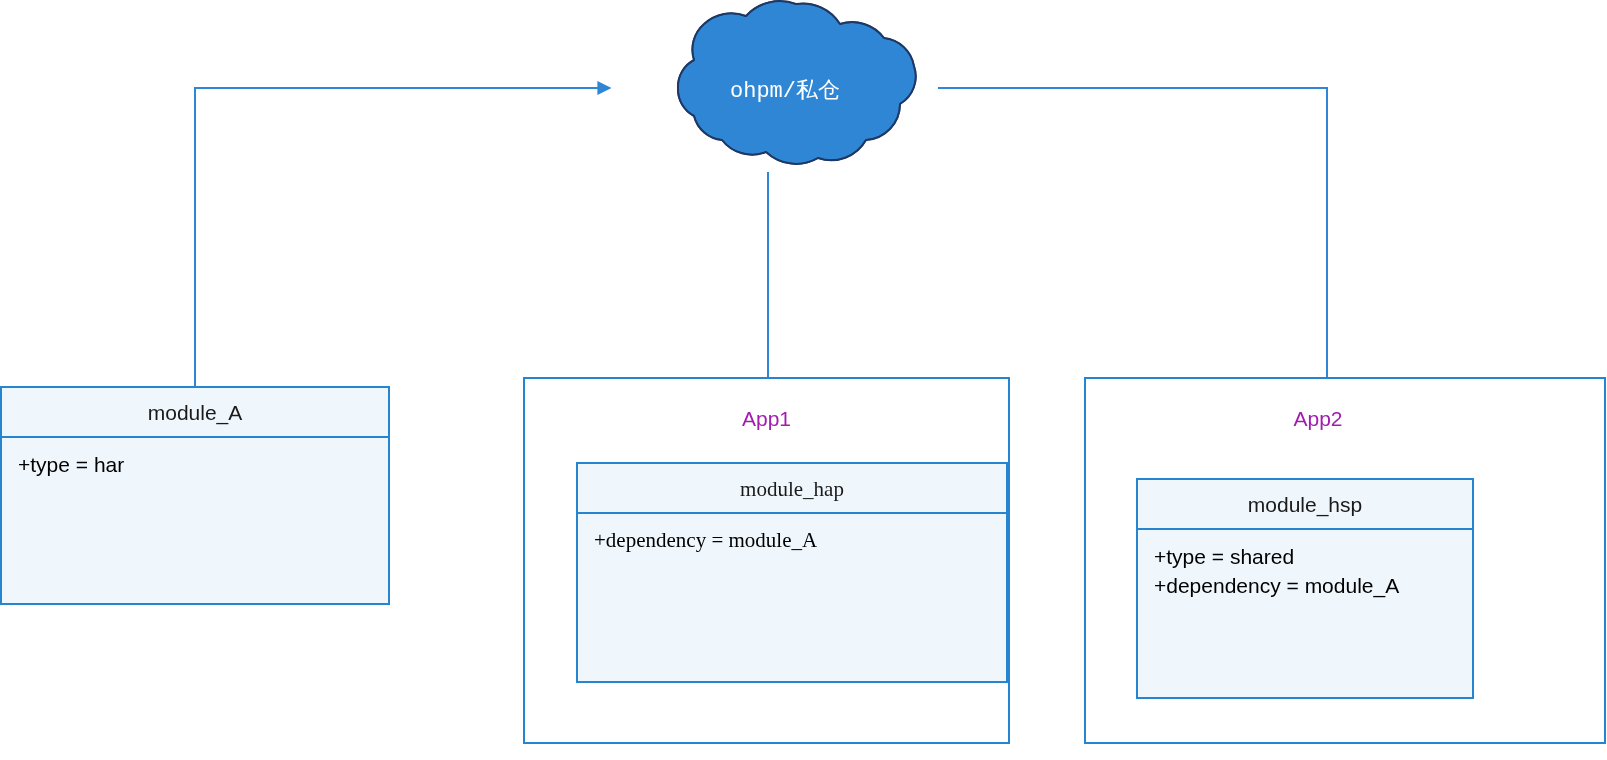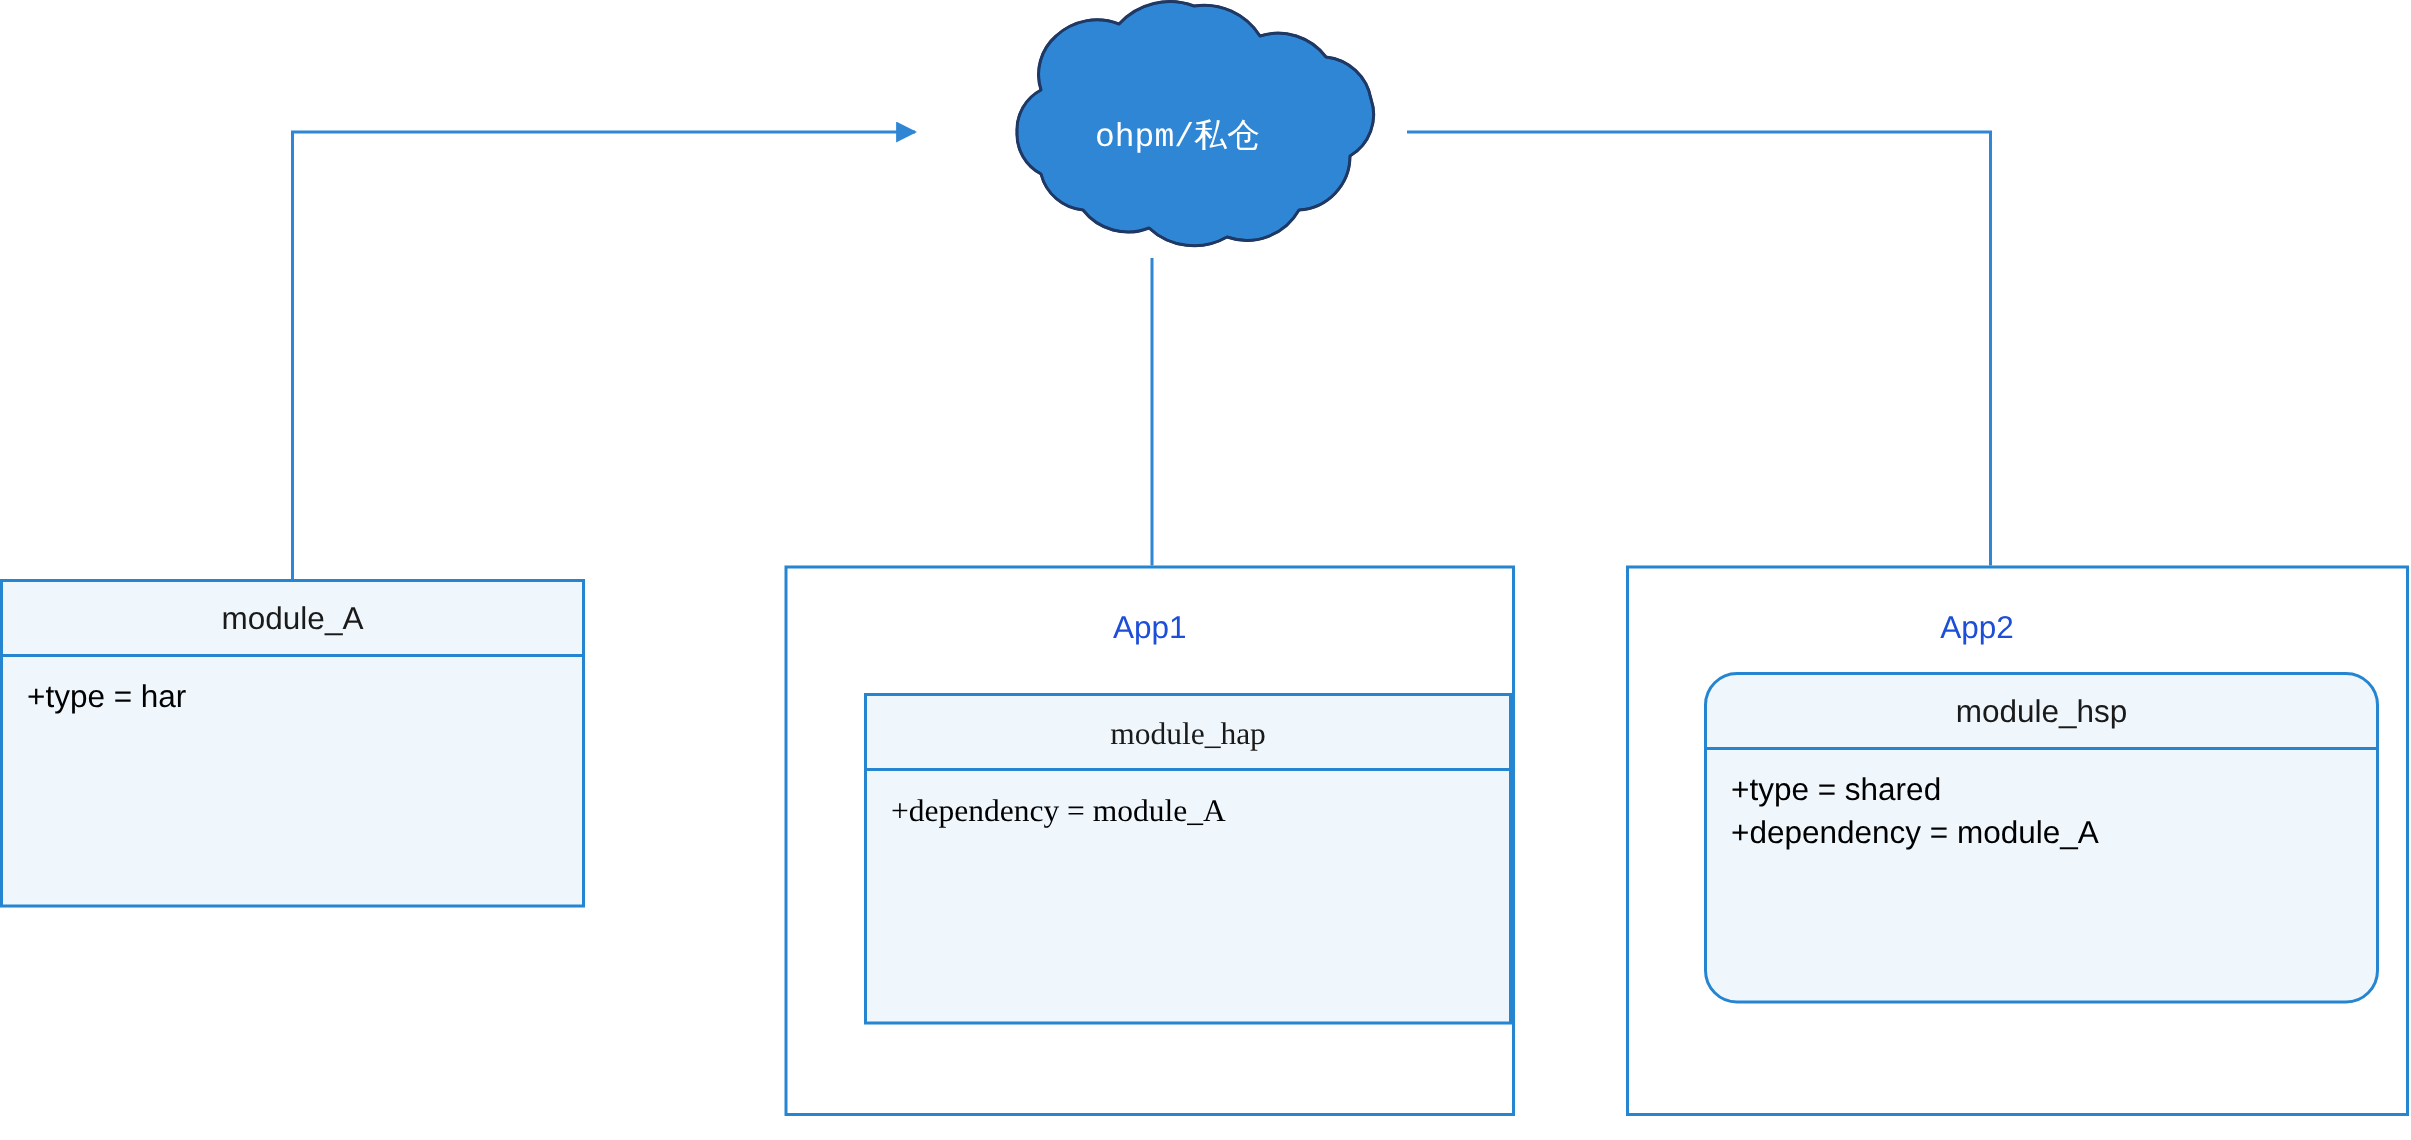--- a/index.html
+++ b/index.html
@@ -61,21 +61,21 @@
   .app-container {
     position: absolute;
     box-sizing: border-box;
     background: #ffffff;
     border: 2px solid #2685d0;
     z-index: 2;
   }
   .app-label {
     position: absolute;
     font-size: 21px;
-    color: #1d4ed8;
+    color: #a21caf;
     white-space: nowrap;
     z-index: 4;
   }
 
   
   .cloud-wrap {
     position: absolute;
     z-index: 3;
   }
   .cloud-label {
@@ -90,21 +90,21 @@
     color: #ffffff;
     font-size: 22px;
     white-space: nowrap;
     padding-left: 6px;
     box-sizing: border-box;
   }
 
   
   #box-module-a   { left: 0px;    top: 386px; width: 390px; height: 219px; }
   #box-module-hap { left: 576px;  top: 462px; width: 432px; height: 221px; font-family: Liberation Serif, serif; }
-  #box-module-hsp { left: 1136px; top: 448px; width: 450px; height: 221px; border-radius: 22px; }
+  #box-module-hsp { left: 1136px; top: 478px; width: 338px; height: 221px; }
 
   #app1-container { left: 523px;  top: 377px; width: 487px; height: 367px; }
   #app2-container { left: 1084px; top: 377px; width: 522px; height: 367px; }
 
   #app1-label { left: 523px; top: 407px; width: 487px; text-align: center; }
   #app2-label { left: 1084px; top: 407px; width: 468px; text-align: center; }
 
   #cloud { left: 612px; top: 0px; width: 340px; height: 180px; font-family: Liberation Mono, monospace; }
 </style>
 </head>

